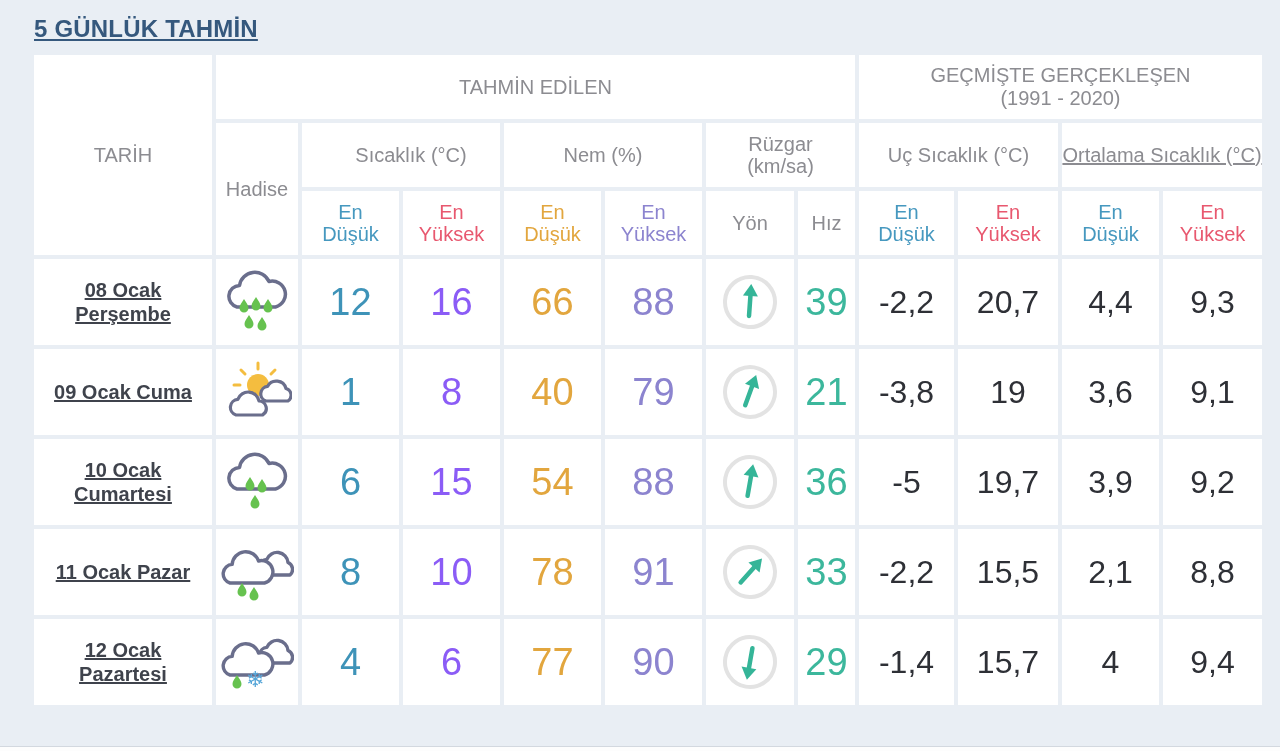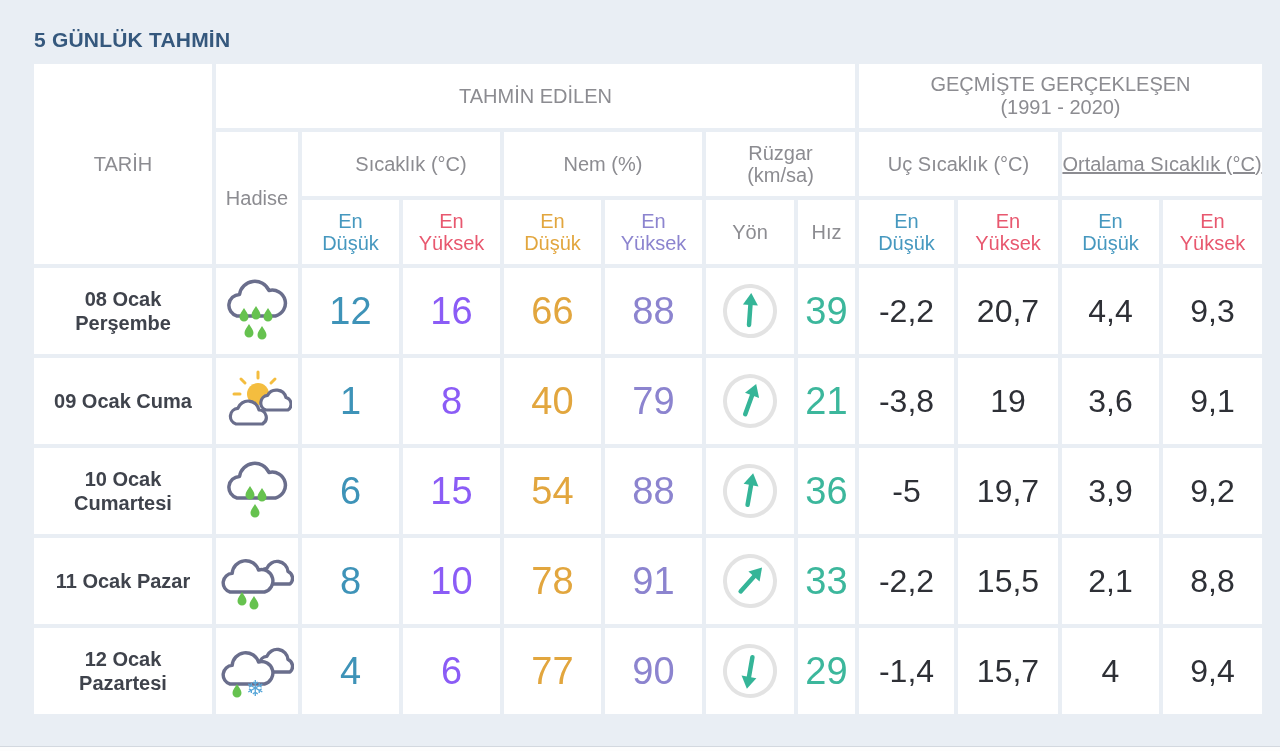--- a/index.html
+++ b/index.html
@@ -3,25 +3,26 @@
 <meta charset="utf-8">
 <style>
   * { margin:0; padding:0; box-sizing:border-box; }
   html,body { width:1280px; height:751px; overflow:hidden; }
   body {
     background:#e9eef4;
     font-family:"Liberation Sans","DejaVu Sans",sans-serif;
     position:relative;
   }
   .page-title {
-    margin:28px 0 12px 34px;
-    font-size:21px;
+    margin:15px 0 12px 34px;
+    font-size:24px;
     font-weight:bold;
     letter-spacing:0.2px;
     color:#35587d;
+    text-decoration:underline;
   }
   .forecast-table {
     margin-left:34px;
     width:1228px;
     display:grid;
     grid-template-columns:178px 82px 97px 97px 97px 97px 88px 57px 95px 100px 97px 99px;
     grid-template-rows:64px 64px 64px 86px 86px 86px 86px 86px;
     gap:4px;
   }
   .cell {
@@ -50,21 +51,21 @@
   .r0 { grid-row:4; } .r1 { grid-row:5; } .r2 { grid-row:6; }
   .r3 { grid-row:7; } .r4 { grid-row:8; }
 
   .hdr { color:#8c8c91; font-size:20px; line-height:1.15; }
   .stack span { display:block; width:min-content; margin:0 auto; line-height:1.1; }
   .min-blue   { color:#4698bf; }
   .max-red    { color:#e8586f; }
   .min-orange { color:#e2a63e; }
   .max-purple { color:#8c84cf; }
 
-  .date-cell { color:#3f434c; font-size:20px; font-weight:600; line-height:1.2; padding:0 8px; }
+  .date-cell { color:#3f434c; font-size:20px; font-weight:600; line-height:1.2; padding:0 8px;text-decoration:underline; }
   .num { font-size:38px; }
   .v-tempmin { color:#3e93b8; }
   .v-tempmax { color:#8b5cf6; }
   .v-hummin  { color:#e2a63e; }
   .v-hummax  { color:#8c84cf; }
   .v-speed   { color:#3cb79c; }
   .v-hist    { color:#2e3036; font-size:32px; }
 
   .wind-arrow { width:58px; height:58px; }
   .weather-icon svg { display:block; }

